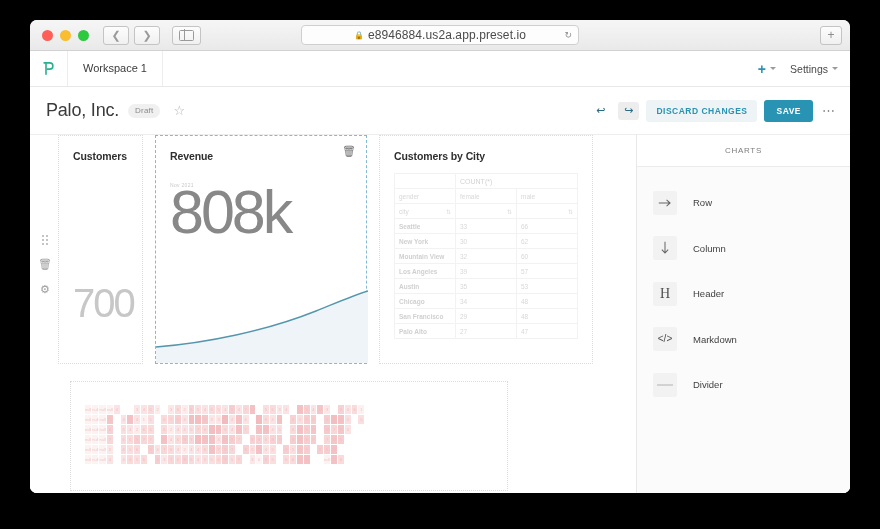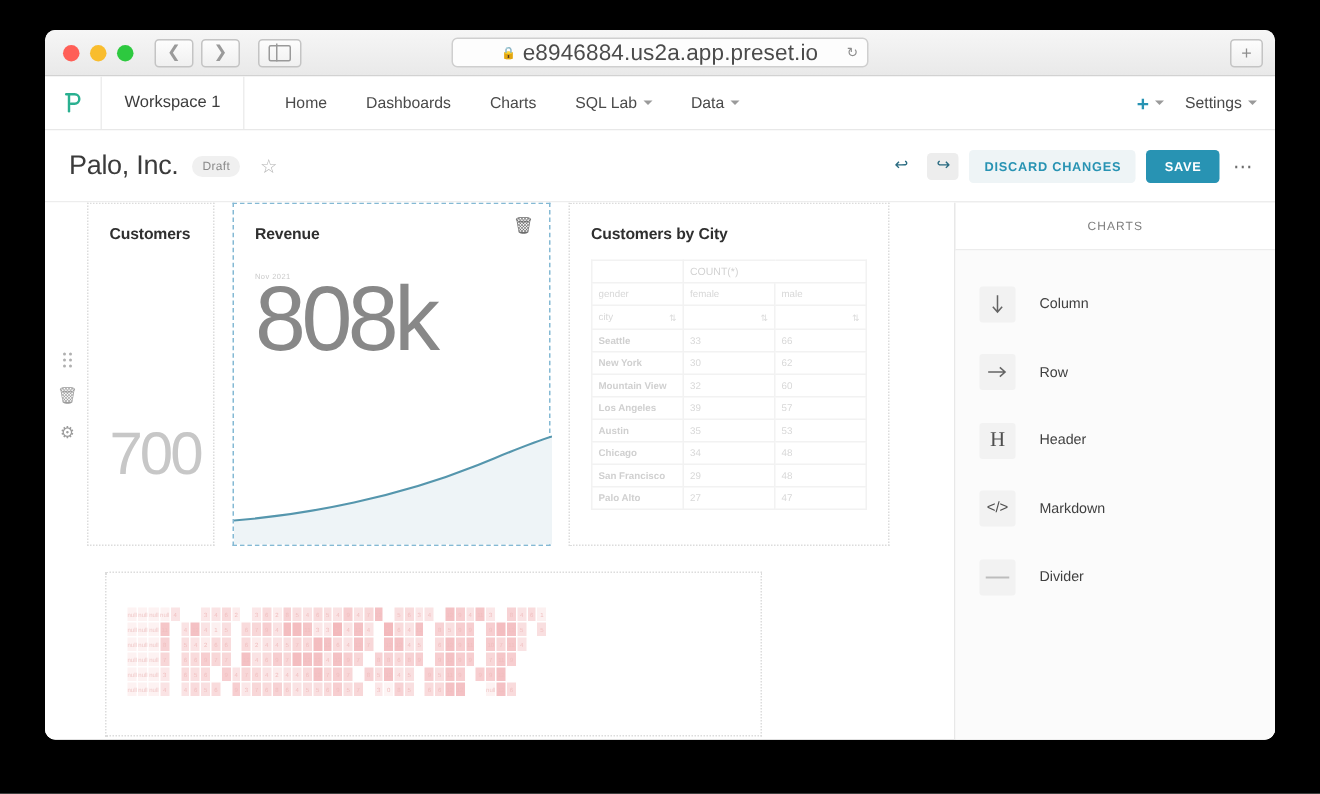--- a/index.html
+++ b/index.html
@@ -45,21 +45,21 @@
   .sidebtn .sq{width:13px;height:9px;border:1.2px solid #9a9a9a;border-radius:1.5px;position:relative;}
   .sidebtn .sq:after{content:"";position:absolute;left:3.6px;top:-1.2px;bottom:-1.2px;width:1.2px;background:#9a9a9a;}
 
   .urlbar{
     position:absolute;left:50%;transform:translateX(-50%);
     width:276px;height:18px;border:1px solid #cfcfcf;border-radius:4px;
     background:#fdfdfd;display:flex;align-items:center;justify-content:center;
     gap:4px;
   }
   .urlbar .lock{font-size:8px;color:#6d6d6d;}
-  .urlbar .url{font-size:15px;color:#4b4b4b;letter-spacing:.1px;}
+  .urlbar .url{font-size:12px;color:#4b4b4b;letter-spacing:.1px;}
   .urlbar .reload{position:absolute;right:6px;font-size:9px;color:#8d8d8d;}
   .plusbtn{
     position:absolute;right:8px;width:20px;height:17px;border:1px solid #c4c4c4;border-radius:3px;
     background:linear-gradient(#fdfdfd,#f0f0f0);display:flex;align-items:center;justify-content:center;
     color:#8d8d8d;font-size:12px;line-height:1;
   }
 
   
   .appnav{
     height:35px;background:#fff;border-bottom:1px solid #e8e8e8;
@@ -210,39 +210,20 @@
   </div>
 
   <div class="appnav">
     <div class="brand">
       <svg width="15" height="15" viewBox="0 0 24 24">
         <path d="M5 3 h9 a5 5 0 0 1 0 10 h-4" fill="none" stroke="#2ab090" stroke-width="2.6" stroke-linecap="round"></path>
         <path d="M8 3 v18" fill="none" stroke="#2ab090" stroke-width="2.6" stroke-linecap="round"></path>
       </svg>
     </div>
     <div class="wsname">Workspace 1</div>
-    <div class="navlinks">
-      <div class="navlink">
-            <span>Home</span>
-          </div>
-      <div class="navlink">
-            <span>Dashboards</span>
-          </div>
-      <div class="navlink">
-            <span>Charts</span>
-          </div>
-      <div class="navlink">
-            <span>SQL Lab</span>
-            <span class="caret"></span>
-          </div>
-      <div class="navlink">
-            <span>Data</span>
-            <span class="caret"></span>
-          </div>
-    </div>
     <div class="navright">
       <div class="navlink">
         <span class="plusicon">+</span>
         <span class="caret"></span>
       </div>
       <div class="navlink">
         <span>Settings</span>
         <span class="caret"></span>
       </div>
     </div>
@@ -739,34 +720,34 @@
 
     <div class="panel">
       <div class="ptabs">
         <div class="ptab">CHARTS</div>
       </div>
       <div class="plist">
 
 
         <div class="pitem">
           <span class="picon">
+            <svg width="14" height="12" viewBox="0 0 18 12">
+                  <path d="M1 6 H15 M11 2 L15.5 6 L11 10" fill="none" stroke="#646464" stroke-width="1.3"></path>
+                </svg>
+          </span>
+          <span class="plabel">Row</span>
+        </div>
+
+        <div class="pitem">
+          <span class="picon">
             <svg width="12" height="14" viewBox="0 0 12 18">
                   <path d="M6 1 V15 M2 11 L6 15.5 L10 11" fill="none" stroke="#646464" stroke-width="1.3"></path>
                 </svg>
           </span>
           <span class="plabel">Column</span>
-        </div>
-
-        <div class="pitem">
-          <span class="picon">
-            <svg width="14" height="12" viewBox="0 0 18 12">
-                  <path d="M1 6 H15 M11 2 L15.5 6 L11 10" fill="none" stroke="#646464" stroke-width="1.3"></path>
-                </svg>
-          </span>
-          <span class="plabel">Row</span>
         </div>
 
         <div class="pitem">
           <span class="picon">
             <span style="font-family:'Liberation Serif',serif;font-size:14px;color:#4f4f4f;line-height:1;">H</span>
           </span>
           <span class="plabel">Header</span>
         </div>
 
         <div class="pitem">

